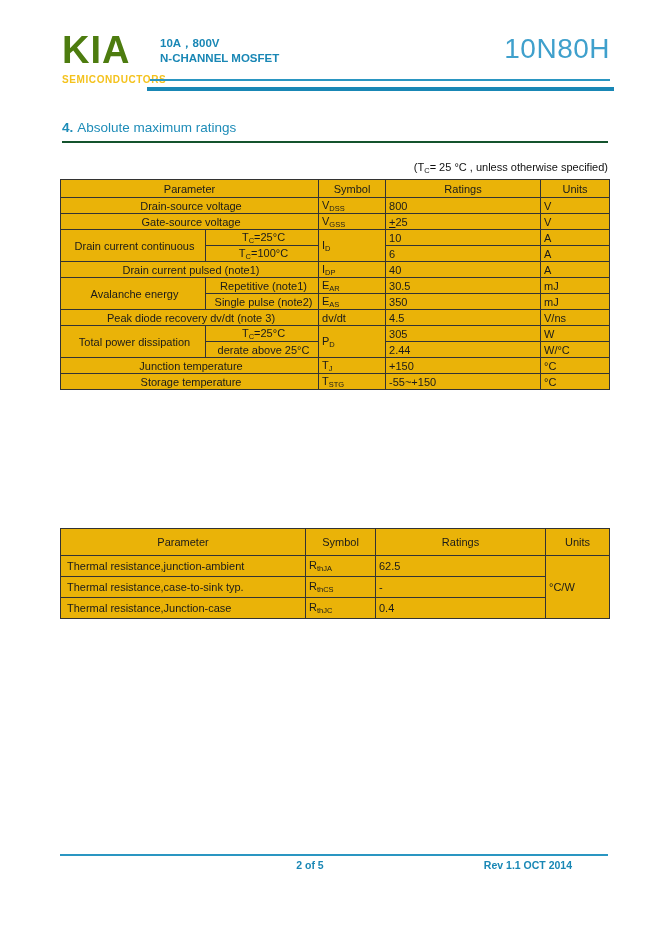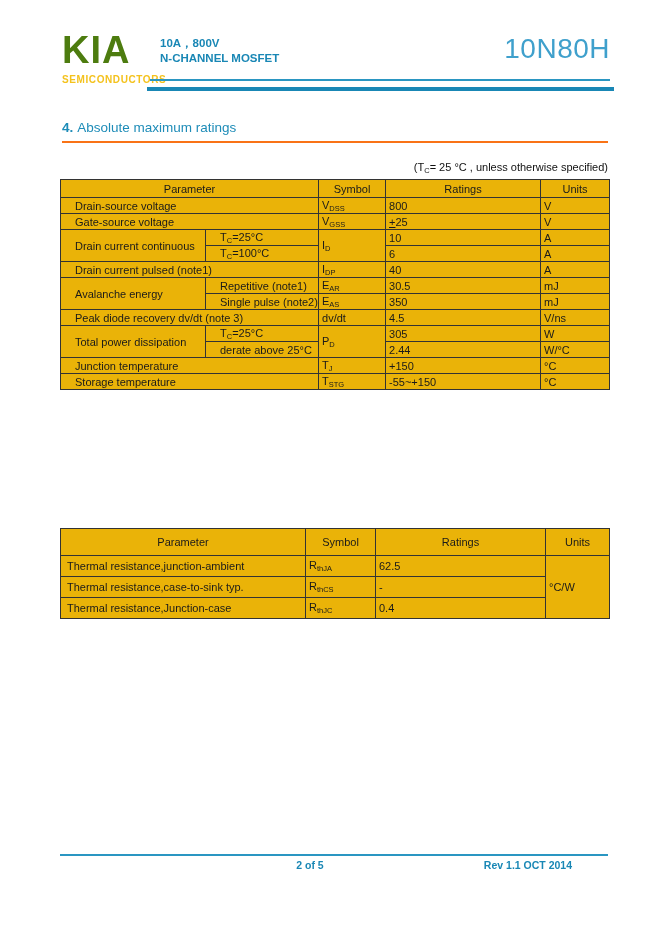--- a/index.html
+++ b/index.html
@@ -12,33 +12,33 @@
   .brand-name { font-size:38px; font-weight:bold; color:#4d7c0f; letter-spacing:1px; line-height:44px; }
   .brand-tagline { font-size:10px; font-weight:bold; color:#f4c21d; letter-spacing:0.6px; margin-top:2px; }
   .spec { position:absolute; left:160px; top:36px; color:#1987b5; font-weight:bold; font-size:11.5px; line-height:15px; }
   .part-number { position:absolute; right:52px; top:33px; color:#3fa0cc; font-size:28px; font-weight:normal; letter-spacing:0.5px; }
   .rule-thin { position:absolute; left:150px; top:79px; width:460px; height:2px; background:#2a96c2; }
   .rule-thick { position:absolute; left:147px; top:87px; width:467px; height:4px; background:#1987b5; }
   
   .section-heading {
     position:absolute; left:62px; width:546px; margin:0;
     font-size:13.5px; font-weight:normal; color:#1e8cb8;
-    border-bottom:2px solid #f97316; padding-bottom:6px;
+    border-bottom:2px solid #14532d; padding-bottom:6px;
   }
   .section-heading .num { font-weight:bold; margin-right:4px; }
   #sec4 { top:120px; }
   #sec5 { top:474px; }
   .cond-note { position:absolute; left:60px; top:161px; width:548px; text-align:right; font-size:11px; color:#111; }
   
   table { border-collapse:collapse; table-layout:fixed; background:#eab308; }
   td, th { border:1px solid #333; font-size:11px; font-weight:normal; padding:0 3px; overflow:hidden; white-space:nowrap; }
   .tbl-abs { position:absolute; left:60px; top:179px; width:549px; }
   .tbl-abs th { height:17px; text-align:center; }
   .tbl-abs td { height:15px; text-align:left; }
-  .tbl-abs td.p { text-align:left; padding-left:14px; }
+  .tbl-abs td.p { text-align:center; padding-left:6px; }
   .tbl-thermal { position:absolute; left:60px; top:528px; width:549px; }
   .tbl-thermal th { height:26px; text-align:center; }
   .tbl-thermal td { height:20px; text-align:left; }
   .tbl-thermal td.p { text-align:left; padding-left:6px; }
   sub { font-size:7.5px; vertical-align:-2px; letter-spacing:0; }
   .pm { text-decoration:underline; }
   
   .footer-rule { position:absolute; left:60px; top:854px; width:548px; height:2px; background:#2a96c2; }
   .page-number { position:absolute; left:60px; top:859px; width:500px; text-align:center; font-size:10.5px; font-weight:bold; color:#1987b5; }
   .revision { position:absolute; right:90px; top:859px; font-size:10.5px; font-weight:bold; color:#1987b5; }

